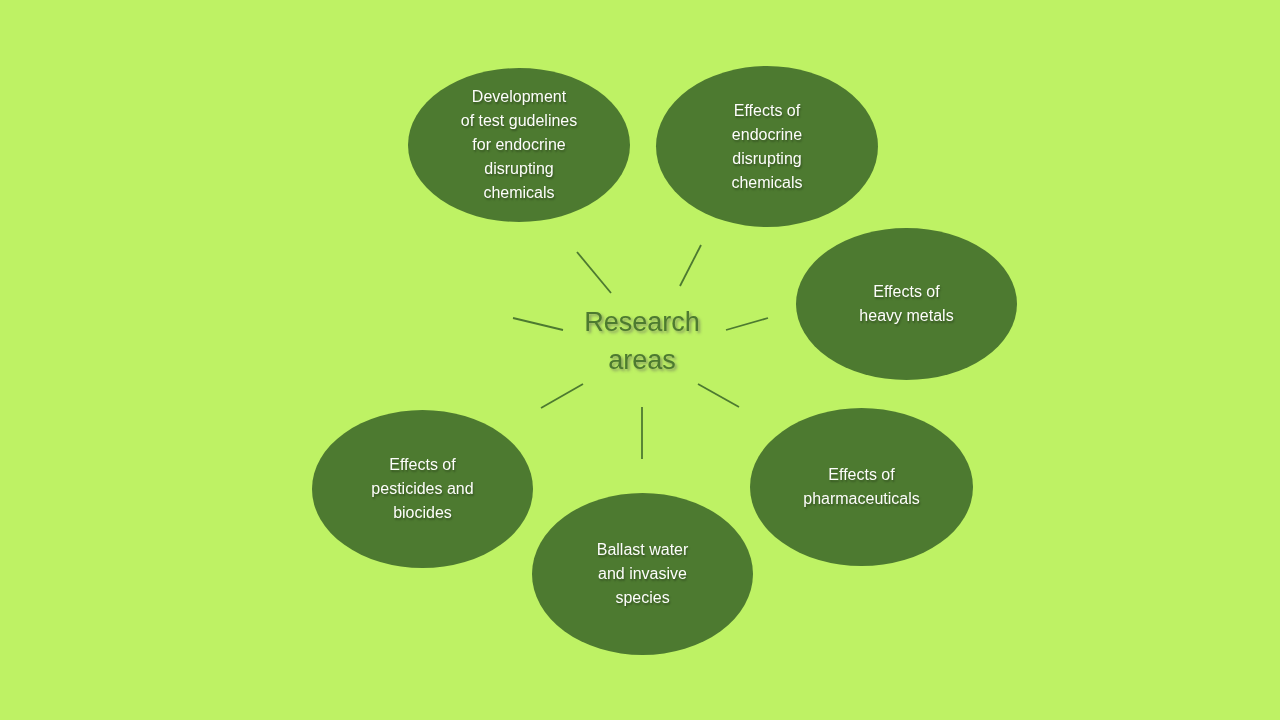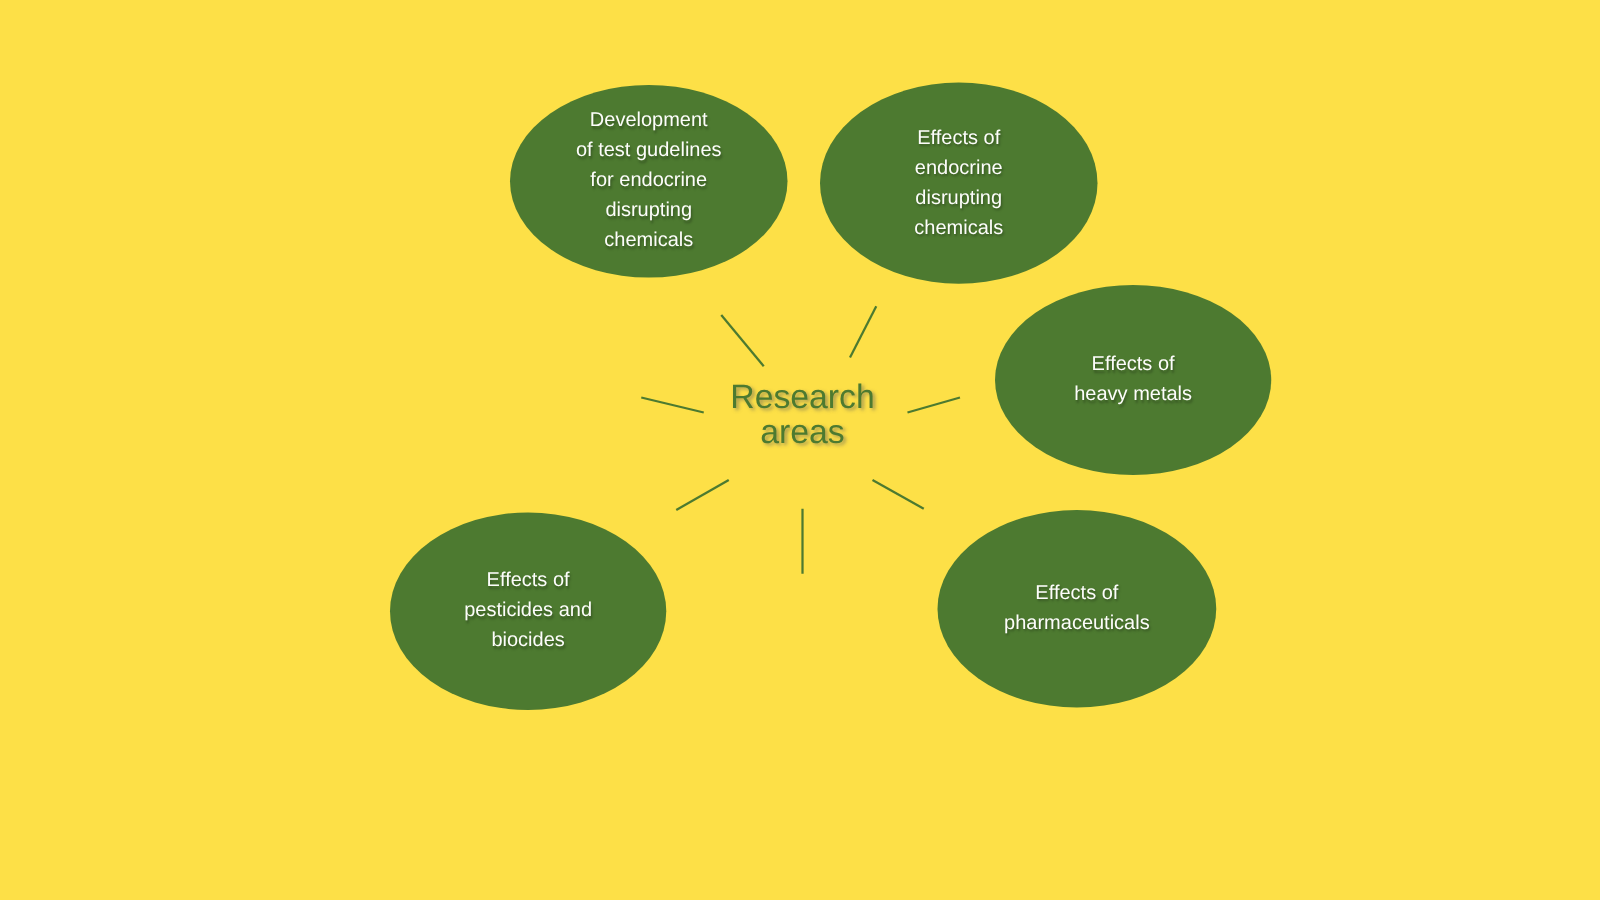--- a/index.html
+++ b/index.html
@@ -5,21 +5,21 @@
   html, body {
     margin: 0;
     padding: 0;
     background: #ffffff;
     font-family: "Liberation Sans", sans-serif;
   }
   .canvas {
     position: relative;
     width: 1280px;
     height: 720px;
-    background: #fde047;
+    background: #bef264;
     overflow: hidden;
   }
   .connectors {
     position: absolute;
     left: 0; top: 0;
     width: 1280px; height: 720px;
     pointer-events: none;
   }
   .node {
     position: absolute;
@@ -39,21 +39,21 @@
     padding: 0 10px;
   }
   .center-label {
     position: absolute;
     left: 512px;
     top: 303px;
     width: 260px;
     text-align: center;
     color: #4d7a30;
     font-size: 27px;
-    line-height: 28px;
+    line-height: 38px;
     white-space: pre-line;
     text-shadow: 2px 2px 3px rgba(90,90,90,0.55);
   }
 
   
   .node-test-guidelines { left: 408px; top:  68px; width: 222px; height: 154px; }
   .node-endocrine       { left: 656px; top:  66px; width: 222px; height: 161px; }
   .node-microplastics   { left: 265px; top: 225px; width: 222px; height: 155px; }
   .node-heavy-metals    { left: 796px; top: 228px; width: 221px; height: 152px; }
   .node-pesticides      { left: 312px; top: 410px; width: 221px; height: 158px; }
@@ -95,20 +95,25 @@
     <span class="node-label">Effects of
 heavy metals</span>
   </div>
 
   <div class="node node-pesticides">
     <span class="node-label">Effects of
 pesticides and
 biocides</span>
   </div>
 
+  <div class="node node-ballast-water">
+    <span class="node-label">Ballast water
+and invasive
+species</span>
+  </div>
 
   <div class="node node-pharmaceuticals">
     <span class="node-label">Effects of
 pharmaceuticals</span>
   </div>
 
   <div class="center-label">Research
 areas</div>
 
 </div>

